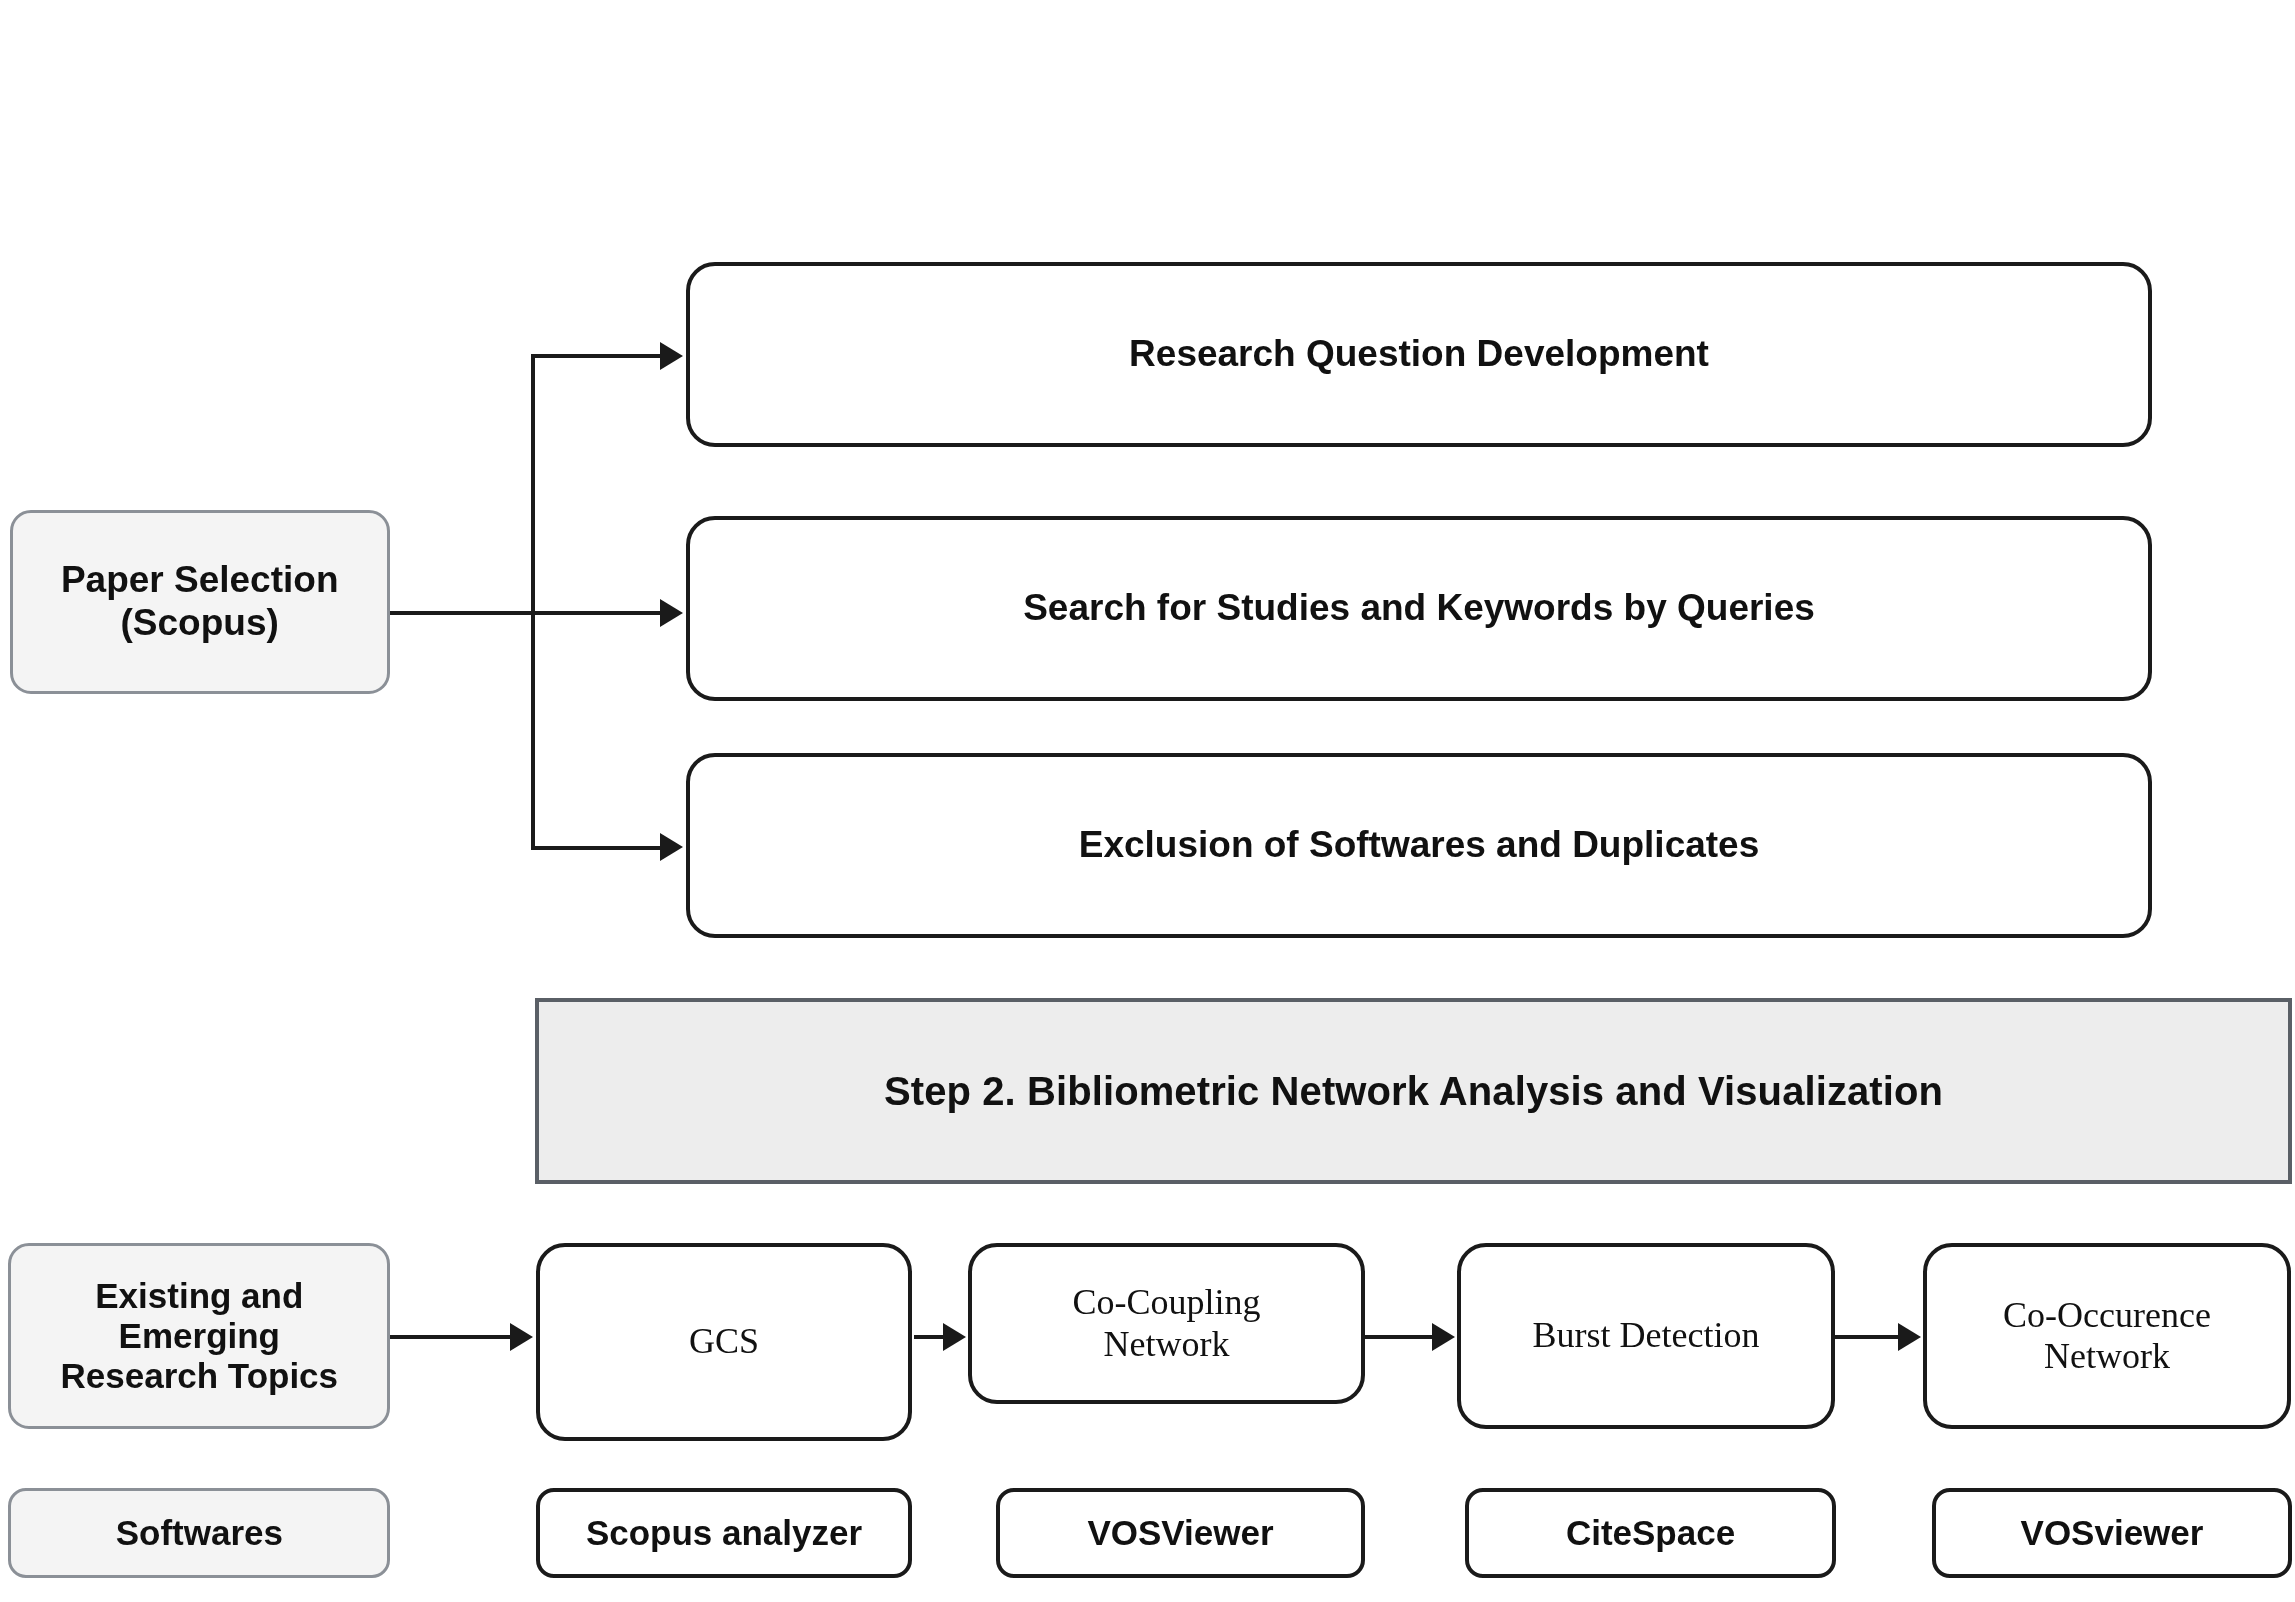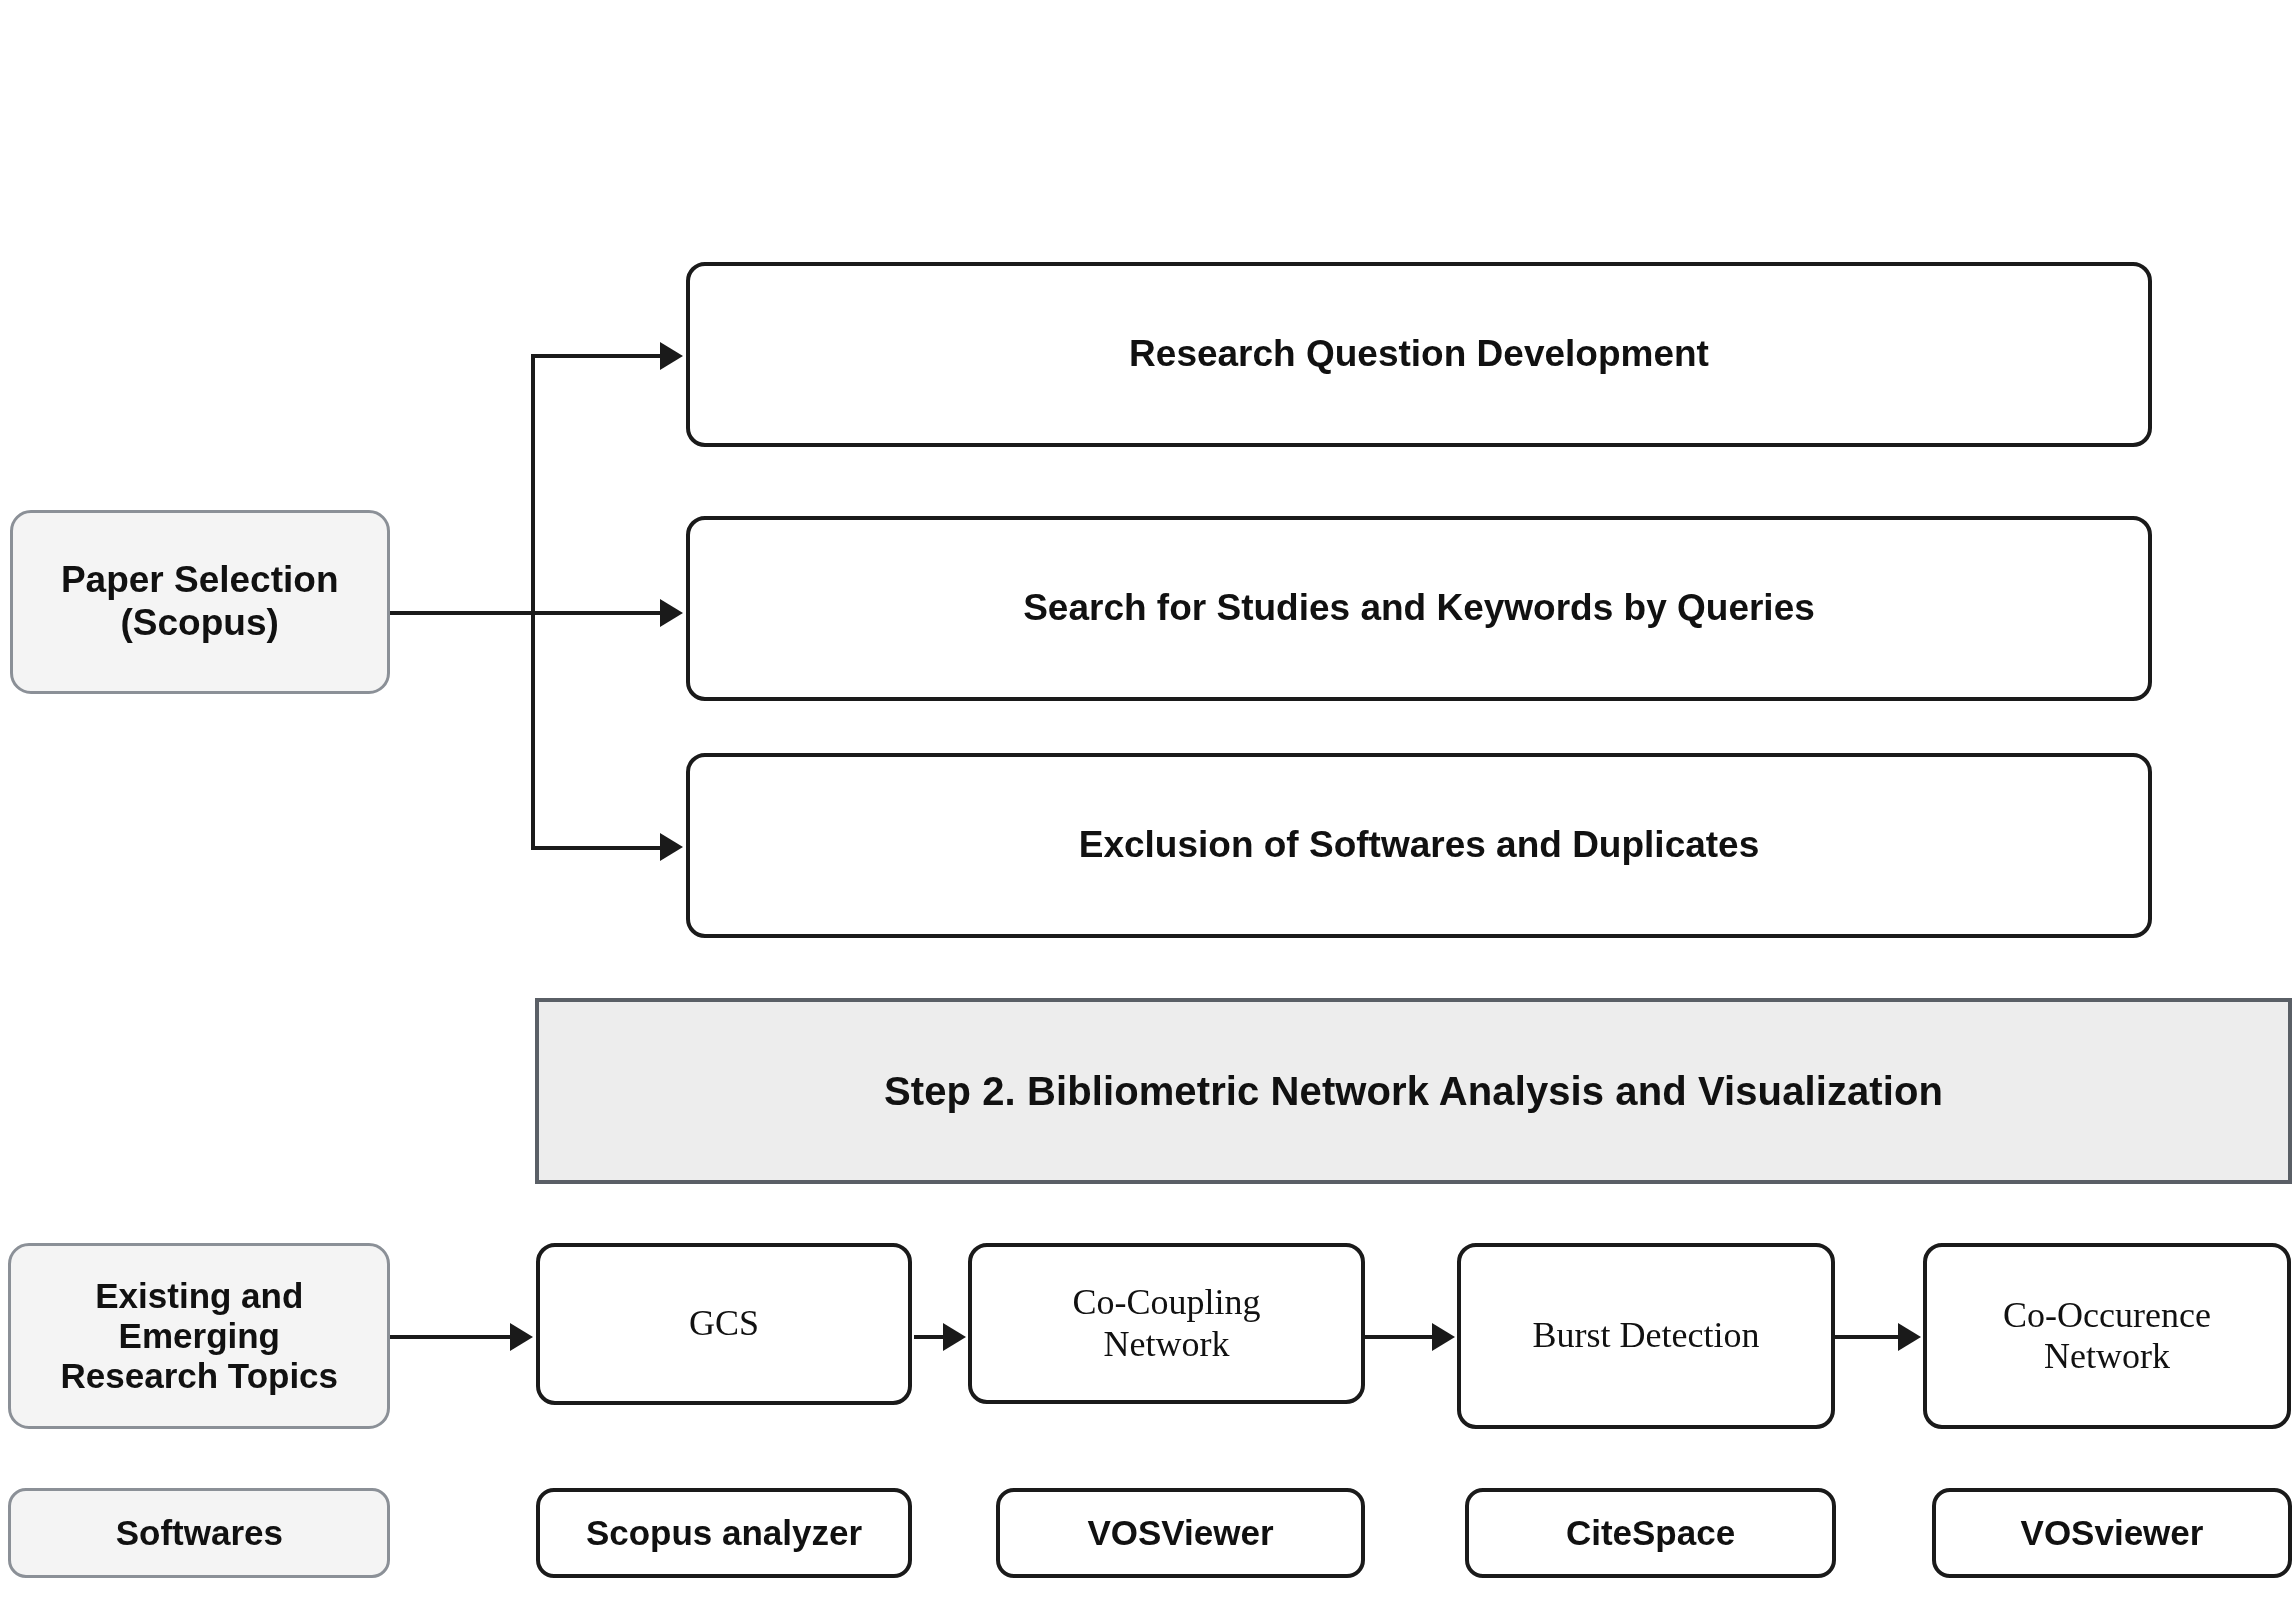--- a/index.html
+++ b/index.html
@@ -35,21 +35,21 @@
     color: #111111;
     letter-spacing: 0.1px;
   }
 
   
   .rbox {
     position: absolute;
     box-sizing: border-box;
     background: #ffffff;
     border: 4.2px solid #1a1a1a;
-    border-radius: 19px;
+    border-radius: 29px;
     display: flex;
     align-items: center;
     justify-content: center;
     text-align: center;
   }
   .rbox .label {
     font-size: 37px;
     font-weight: bold;
     color: #111111;
     line-height: 1.15;
@@ -145,21 +145,21 @@
 
   <div class="hline" style="left:914px; top:1335px; width:31px;"></div>
   <div class="arrowhead" style="left:943px; top:1323px;"></div>
 
   <div class="hline" style="left:1365px; top:1335px; width:69px;"></div>
   <div class="arrowhead" style="left:1432px; top:1323px;"></div>
 
   <div class="hline" style="left:1834px; top:1335px; width:67px;"></div>
   <div class="arrowhead" style="left:1898px; top:1323px;"></div>
 
-  <div class="rbox regular" style="left:536px; top:1243px; width:376px; height:162px;">
+  <div class="rbox regular" style="left:536px; top:1243px; width:376px; height:198px;">
     <span class="label">
       <span>GCS</span>
     </span>
   </div>
 
   <div class="rbox regular" style="left:968px; top:1243px; width:397px; height:161px;">
     <span class="label">
       <span>Co-Coupling</span><br>
       <span>Network</span>
     </span>

